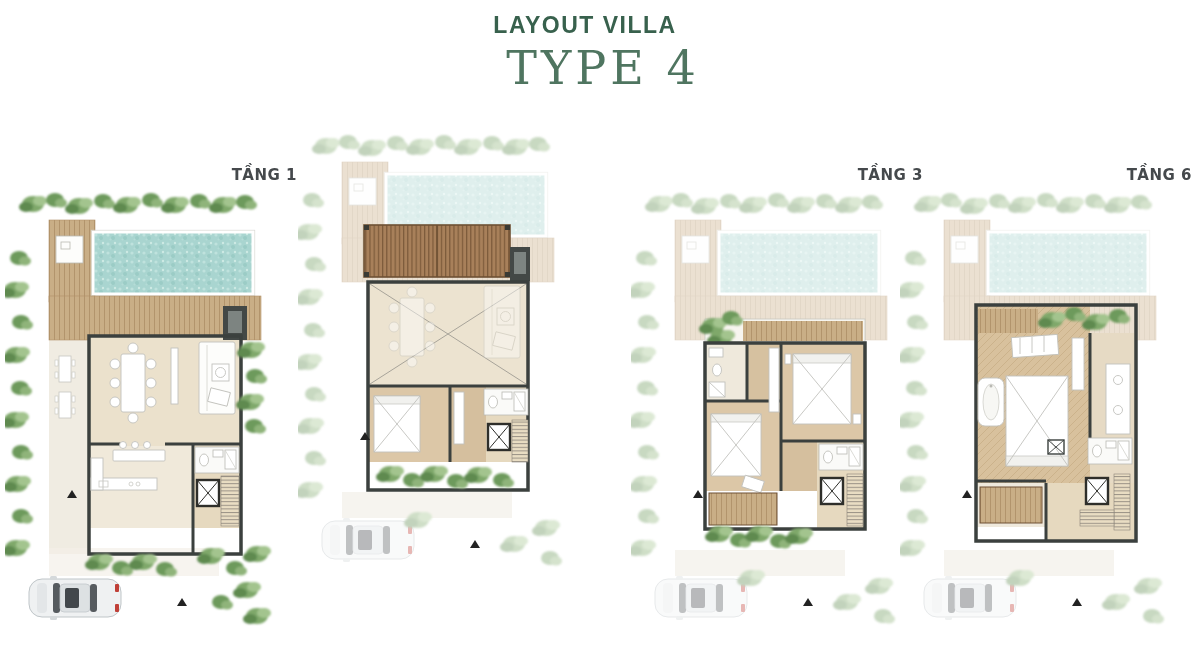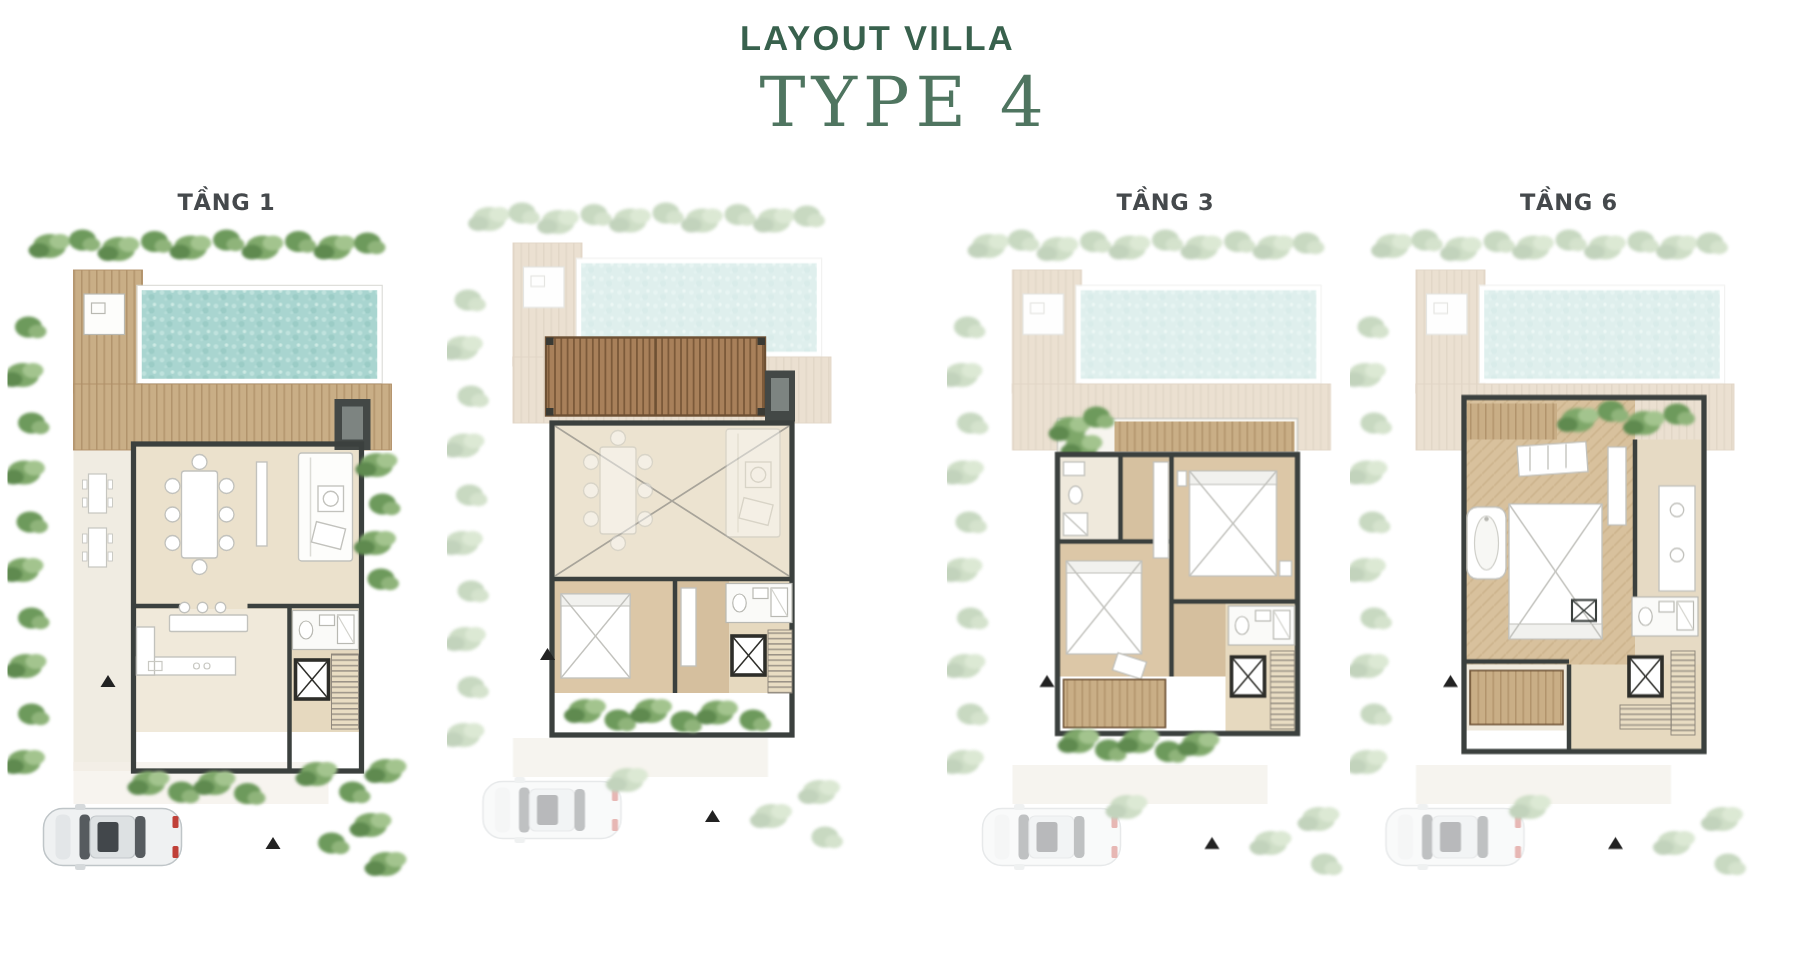--- a/index.html
+++ b/index.html
@@ -4,21 +4,21 @@
 <style>
   html,body{margin:0;padding:0;background:#ffffff;}
   .canvas{position:relative;width:1200px;height:648px;background:#ffffff;overflow:hidden;
           font-family:"DejaVu Sans","Liberation Sans",sans-serif;}
   .titles{position:absolute;left:0;top:0;width:1170px;text-align:center;}
   .title-main{margin-top:12px;font-size:23px;font-weight:700;letter-spacing:1.5px;color:#38614d;
               font-family:"Liberation Sans",sans-serif;}
   .title-sub{margin-top:2px;font-size:46px;font-weight:400;letter-spacing:4px;color:#4f7560;
              font-family:"DejaVu Serif","Liberation Serif",serif;padding-left:36px;}
   .floor-col{position:absolute;top:126px;width:292px;}
-  .floor-col .flabel{text-align:center;font-size:15px;font-weight:700;letter-spacing:.5px;color:#45494c;}
+  .floor-col .flabel{text-align:right;font-size:15px;font-weight:700;letter-spacing:.5px;color:#45494c;margin-top:40px;}
   .floor-col svg{display:block;margin-top:4px;}
   .c1{left:5px;} .c2{left:298px;} .c3{left:631px;} .c4{left:900px;}
   .fade{opacity:.38;}
   .fade2{opacity:.45;}
   .wallstroke{fill:none;stroke:#3b403e;stroke-width:3.5;}
   .wallthin{stroke:#3b403e;stroke-width:3;}
   .furn{fill:#ffffff;stroke:#c2c2bd;stroke-width:.9;}
   .furnline{stroke:#c2c2bd;stroke-width:.9;fill:none;}
 </style>
 </head>

